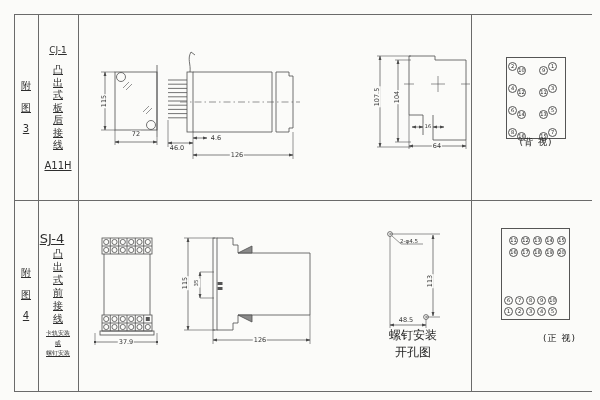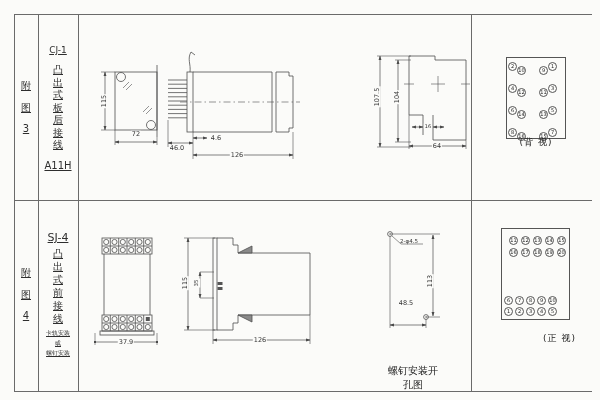--- a/index.html
+++ b/index.html
@@ -184,21 +184,21 @@
         <span class="tc">7</span>
       </div>
   </div>
   <div class="cap" style="left:502px;top:136px;width:68px">(背 视)</div>
 
   <div class="vstack" style="left:14px;top:266px;width:24px;gap:8px;font-size:10px">
     <span>附</span>
     <span>图</span>
     <span>4</span>
   </div>
-  <div class="vstack" style="left:38px;top:231px;width:40px;font-size:11px">
+  <div class="vstack" style="left:32px;top:231px;width:40px;font-size:13px">
     <span>SJ-4</span>
   </div>
   <div class="vstack" style="left:38px;top:247px;width:40px;font-size:10px;line-height:13px">
     <span>凸</span>
     <span>出</span>
     <span>式</span>
     <span>前</span>
     <span>接</span>
     <span>线</span>
   </div>
@@ -296,22 +296,22 @@
     <line class="dl" x1="60" y1="12" x2="60" y2="93"></line>
     <circle cx="53" cy="94" r="2.4"></circle>
       <circle class="filld" cx="53" cy="94" r=".7"></circle>
     <line class="thin" x1="53" y1="94" x2="67" y2="94"></line>
     <line class="thin" x1="17" y1="13" x2="17" y2="105"></line>
       <line class="thin" x1="53" y1="96" x2="53" y2="105"></line>
     <line class="dl" x1="17" y1="102" x2="53" y2="102"></line>
   </svg>
   <span class="lbl" style="left:409px;top:242px;font-size:5.5px">2-φ4.5</span>
   <span class="lbl rot mask" style="left:430px;top:281px">113</span>
-  <span class="lbl" style="left:406px;top:303px">48.5</span>
-  <div class="cap" style="left:384px;top:364px;width:58px;font-size:10px;letter-spacing:0">螺钉安装开孔图</div>
+  <span class="lbl" style="left:406px;top:320px">48.5</span>
+  <div class="cap" style="left:384px;top:327px;width:58px;font-size:12px;letter-spacing:0">螺钉安装开孔图</div>
 
   <div class="panel" style="left:501px;top:228px;width:69px;height:92px">
     <div class="trow" style="left:7px;top:7px">
         <span class="tc">11</span>
         <span class="tc">12</span>
         <span class="tc">13</span>
         <span class="tc">14</span>
         <span class="tc">15</span>
       </div>
     <div class="trow" style="left:7px;top:19px">

